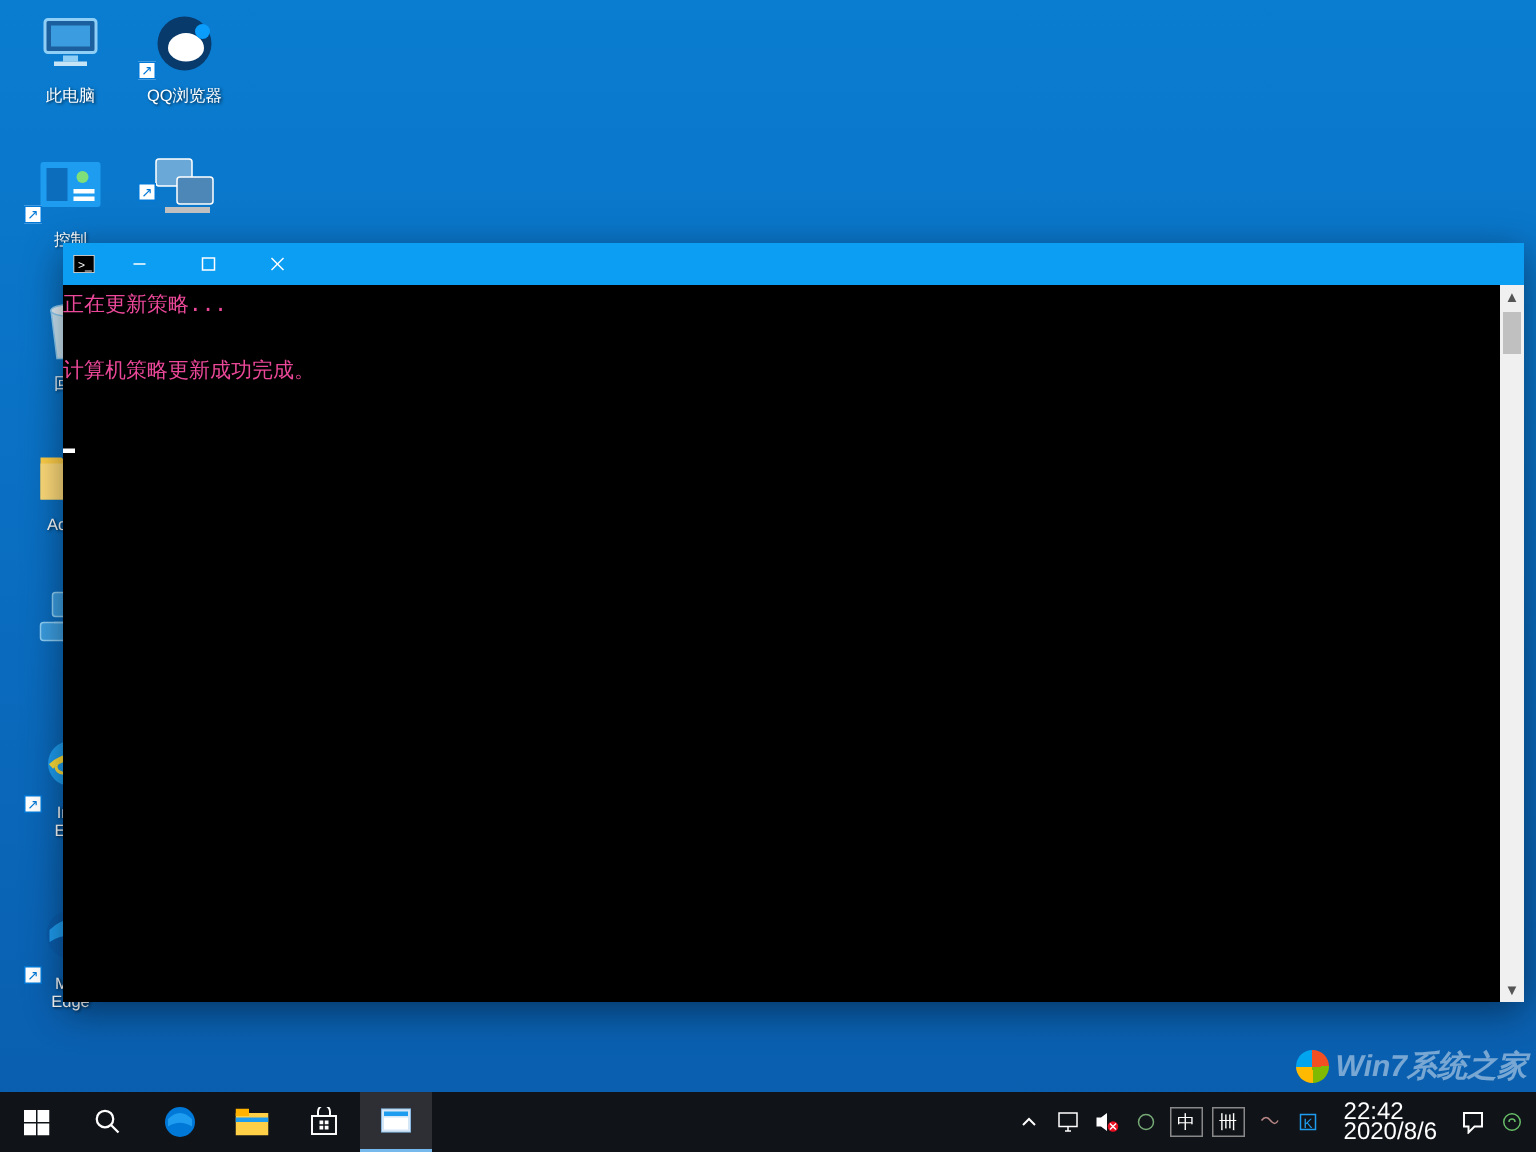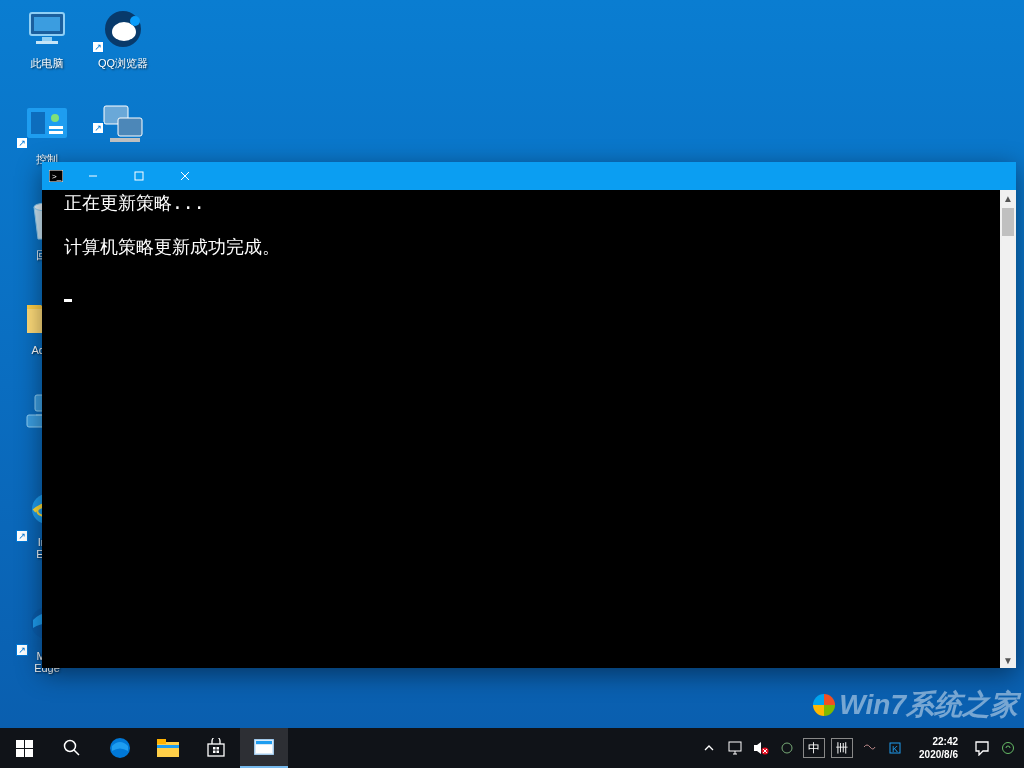--- a/index.html
+++ b/index.html
@@ -12,36 +12,36 @@
 .desktop-icon .lbl { color: #fff; font-size: 11px; text-shadow: 1px 1px 2px rgba(0,0,0,.7); text-align: center; margin-top: 4px; }
 .shortcut-badge { position: absolute; left: 6px; bottom: 18px; width: 12px; height: 12px; background: #fff; border: 1px solid #0078d7; display: flex; align-items: center; justify-content: center; font-size: 9px; color: #0078d7; }
 
 
 .window { position: absolute; left: 42px; top: 162px; width: 974px; height: 506px; background: #000; box-shadow: 0 6px 24px rgba(0,0,0,.45); display: flex; flex-direction: column; }
 .titlebar { height: 28px; background: #0b9ef2; display: flex; align-items: center; color: #fff; font-size: 12px; }
 .titlebar .ticon { width: 28px; display: flex; align-items: center; justify-content: center; }
 .titlebar .ttext { flex: 1; }
 .titlebar .wbtn { width: 46px; height: 28px; display: flex; align-items: center; justify-content: center; cursor: pointer; }
 .console-body { flex: 1; display: flex; }
-.console-text { flex: 1; background: #000; color: #ffffff; font-family: "NSimSun","SimSun",monospace; font-size: 18px; line-height: 22px; padding: 2px 22px; white-space: pre; }
+.console-text { flex: 1; background: #000; color: #ec4899; font-family: "NSimSun","SimSun",monospace; font-size: 14px; line-height: 22px; padding: 2px 0; white-space: pre; }
 .console-scroll { width: 16px; background: #f0f0f0; position: relative; }
 .console-scroll .arrow { height: 16px; display: flex; align-items: center; justify-content: center; color: #555; font-size: 10px; cursor: pointer; }
 .console-scroll .thumb { position: absolute; left: 2px; right: 2px; top: 18px; height: 28px; background: #c0c0c0; }
 .cursor { display: inline-block; width: 8px; height: 3px; background: #fff; vertical-align: bottom; }
 
 
 .taskbar { position: absolute; left: 0; right: 0; bottom: 0; height: 40px; background: #101318; display: flex; align-items: stretch; color: #fff; }
 .tb-btn { width: 48px; display: flex; align-items: center; justify-content: center; cursor: pointer; }
 .tb-btn.active { background: rgba(255,255,255,.12); border-bottom: 2px solid #76b9ed; }
 .tb-spacer { flex: 1; }
 .tray { display: flex; align-items: center; gap: 6px; padding: 0 6px; }
 .tray .ic { width: 20px; height: 20px; display: flex; align-items: center; justify-content: center; }
 .ime-box { border: 1px solid #888; padding: 0 4px; font-size: 12px; height: 20px; display: flex; align-items: center; cursor: pointer; }
-.clock { text-align: right; font-size: 10px; line-height: 13px; padding: 0 8px; cursor: pointer; font-weight: bold; }
-.watermark { position: absolute; right: 6px; bottom: 44px; font-size: 28px; font-style: italic; font-weight: bold; color: rgba(255,255,255,.45); display: flex; align-items: center; gap: 4px; }
+.clock { text-align: left; font-size: 16px; line-height: 13px; padding: 0 8px; cursor: pointer; }
+.watermark { position: absolute; right: 6px; bottom: 44px; font-size: 20px; font-style: italic; font-weight: bold; color: rgba(255,255,255,.45); display: flex; align-items: center; gap: 4px; }
 .wm-logo { width: 22px; height: 22px; border-radius: 50%; background: conic-gradient(#f25022 0 25%, #7fba00 0 50%, #ffb900 0 75%, #00a4ef 0 100%); }
 
 svg { display: block; }
 </style>
 </head>
 <body>
 
 <div class="desktop" id="desktop">
     <div class="desktop-icon" style="left: 10px; top: 6px;">
       <div class="ico">

